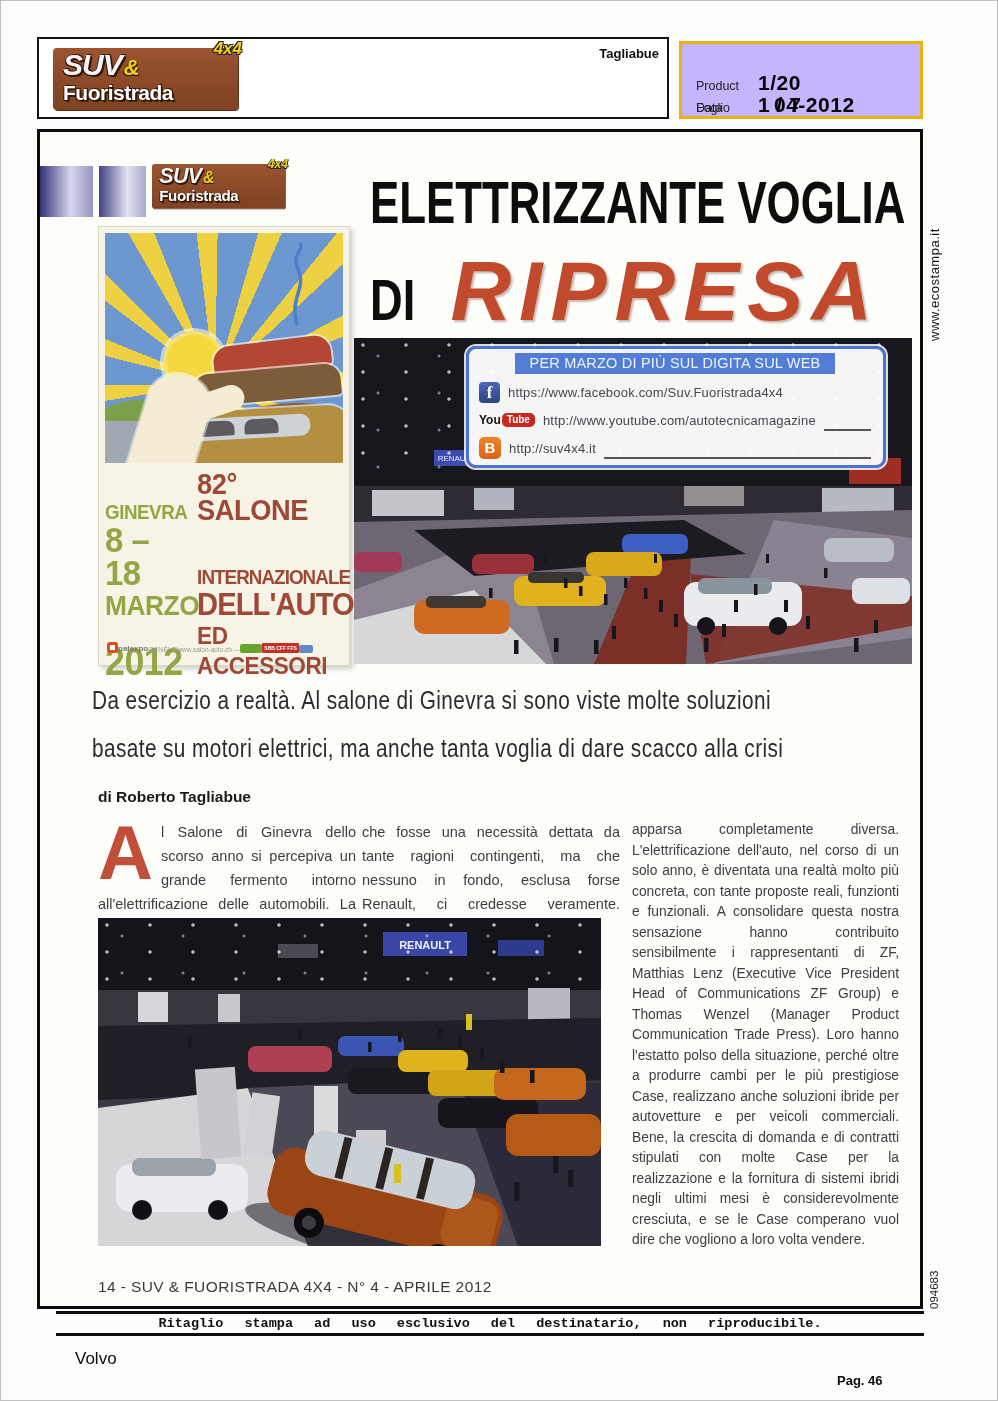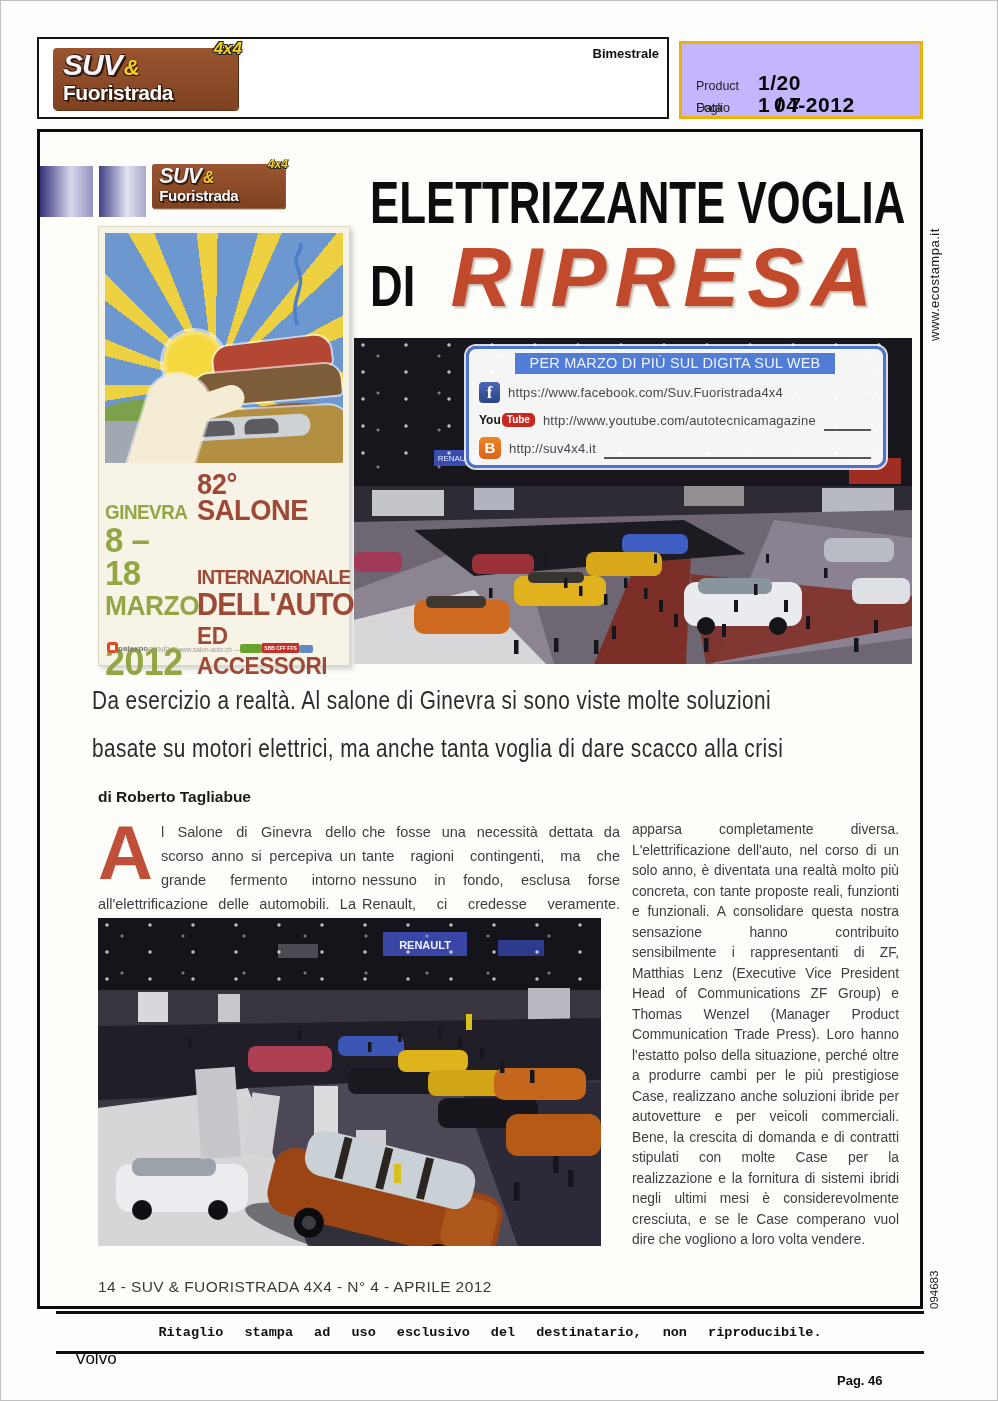--- a/index.html
+++ b/index.html
@@ -75,21 +75,21 @@
   .pf-site{font-size:6.5px;color:#9a9a9a;}
   .pill-green{width:22px;height:9px;background:#68a42c;border-radius:2px;}
   .pill-red{min-width:30px;height:10px;background:#c23028;border-radius:1px;color:#fff;font-size:5px;line-height:10px;
             text-align:center;font-weight:bold;padding:0 2px;}
   .pill-blue{width:14px;height:8px;background:#3a70b8;border-radius:2px;opacity:.8;}
 
   
   .headline{position:absolute;left:330px;top:40px;width:556px;}
   .hl1{font-size:60px;font-weight:bold;color:#0d0d0d;line-height:1.02;white-space:nowrap;
        transform:scaleX(.73);transform-origin:left top;letter-spacing:0;}
-  .hl2{margin-top:2px;white-space:nowrap;line-height:1;}
+  .hl2{margin-top:16px;white-space:nowrap;line-height:1;}
   .hl2-di{display:inline-block;font-size:58px;font-weight:bold;color:#0d0d0d;
           transform:scaleX(.78);transform-origin:left bottom;}
   .hl2-accent{display:inline-block;font-size:84px;font-weight:bold;font-style:italic;color:#c24a2c;
               letter-spacing:8px;margin-left:18px;text-shadow:2px 2px 2px rgba(70,25,10,.3);}
 
   
   .photo-top{position:absolute;left:314px;top:206px;width:558px;height:326px;overflow:hidden;background:#36323c;}
   .photo-bottom{position:absolute;left:58px;top:786px;width:503px;height:328px;overflow:hidden;background:#2c2a33;}
   .lights{position:absolute;left:0;top:0;right:0;height:140px;
           background-image:radial-gradient(circle at 9px 7px,rgba(255,255,255,.7) 1.2px,transparent 2.2px),
@@ -120,42 +120,42 @@
   .byline{position:absolute;left:58px;top:656px;font-size:15.5px;font-weight:bold;color:#1a1a1a;}
   .col{position:absolute;top:688px;width:258px;font-size:14.5px;line-height:24px;color:#3e3e42;text-align:justify;}
   .col1{left:58px;}
   .col2{left:322px;}
   .col3{left:592px;width:267px;font-size:13.8px;line-height:20.5px;}
   .dropcap{float:left;font-size:76px;line-height:60px;font-weight:bold;color:#bf4f38;margin:3px 8px 0 0;}
 
   .pageline{position:absolute;left:58px;top:1146px;font-size:15.5px;color:#3a3a3a;letter-spacing:.4px;}
 
   
-  .strip{position:absolute;left:55px;top:1310px;width:868px;height:43px;border-top:3px solid #0e0e0e;
+  .strip{position:absolute;left:55px;top:1310px;width:868px;height:25px;border-top:3px solid #0e0e0e;
          border-bottom:3px solid #0e0e0e;display:flex;align-items:center;justify-content:center;
          font-family:"Liberation Mono",monospace;font-size:13.5px;font-weight:bold;color:#101010;word-spacing:13px;}
   .eco-site{position:absolute;left:926px;top:130px;height:210px;writing-mode:vertical-rl;transform:rotate(180deg);
             font-size:13px;color:#161616;letter-spacing:.5px;}
   .eco-code{position:absolute;left:927px;top:1256px;height:52px;writing-mode:vertical-rl;transform:rotate(180deg);
             font-size:11.5px;color:#222;}
   .volvo{position:absolute;left:74px;top:1348px;font-size:17px;color:#0c0c0c;}
   .pagref{position:absolute;left:836px;top:1346px;font-size:13px;font-weight:bold;color:#0c0c0c;margin-top:26px;}
 </style>
 </head>
 <body>
 
 <div id="page">
 
   <div class="hdr-left">
     <div class="logo">
       <span class="logo-badge">4x4</span>
       <div class="logo-l1"><span>SUV</span><span class="logo-amp">&amp;</span></div>
       <div class="logo-l2">Fuoristrada</div>
     </div>
-    <div class="freq">Bimestrale</div>
+    <div class="freq">Tagliabue</div>
   </div>
 
   <div class="hdr-right">
     <div class="field-row">
       <span class="field-label">Data</span>
       <span class="field-value">04-2012</span>
     </div>
     <div class="field-row">
       <span class="field-label">Product</span>
       <span class="field-value">1/20</span>

